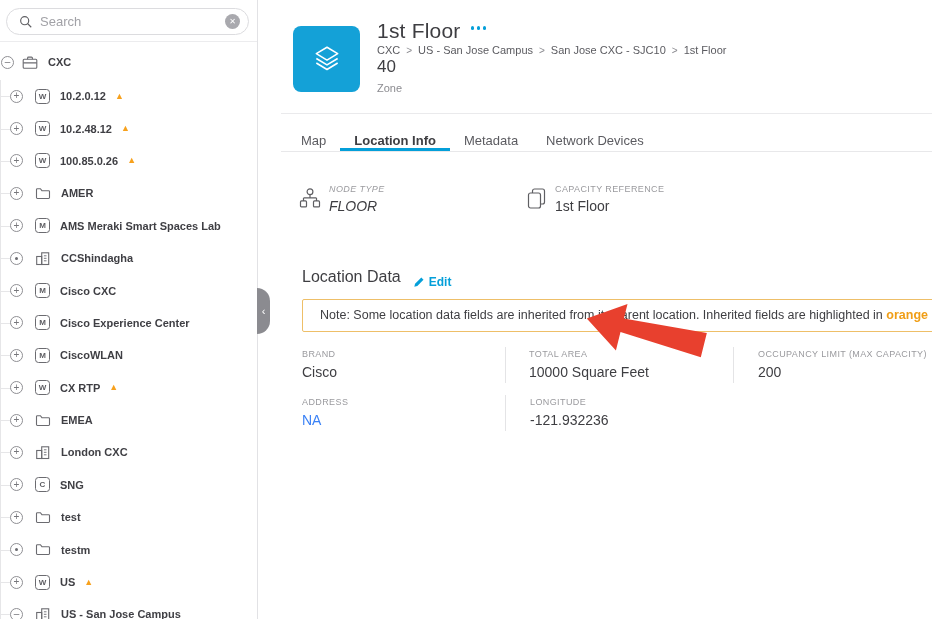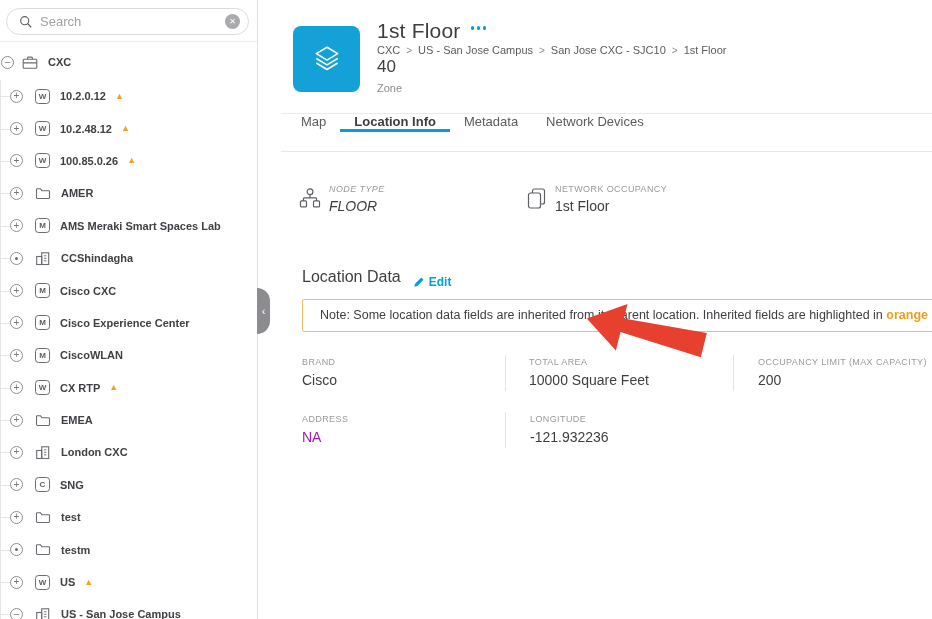--- a/index.html
+++ b/index.html
@@ -47,21 +47,21 @@
   .page-title{font-size:21px;font-weight:400;color:var(--text-dark);letter-spacing:.2px;}
   .dots{display:inline-flex;gap:2.5px;margin-left:10px;margin-top:-6px;cursor:pointer;}
   .dots i{width:3.5px;height:3.5px;border-radius:50%;background:var(--accent-blue);}
   .breadcrumb{position:absolute;left:377px;top:44px;font-size:11px;color:var(--text-gray);white-space:nowrap;}
   .breadcrumb .sep{color:#8b8b90;margin:0 6px;font-size:10px;}
   .breadcrumb .crumb{cursor:pointer;}
   .zcount{position:absolute;left:377px;top:57px;font-size:17px;color:var(--text-dark);}
   .zlabel{position:absolute;left:377px;top:82px;font-size:11px;color:#8b8b90;}
 
   .tabbar{position:absolute;left:281px;right:0;top:113px;height:38px;border-top:1px solid #eaeaec;
-    display:flex;align-items:flex-start;padding-left:6px;}
+    display:flex;align-items:flex-end;padding-left:6px;}
   .tabline{position:absolute;left:281px;right:0;top:151px;height:1px;background:var(--divider);}
   .tab{padding:0 14px;display:flex;align-items:center;font-size:13px;color:var(--text-gray);
     border-bottom:3px solid transparent;cursor:pointer;white-space:nowrap;}
   .tab.active{color:var(--text-dark);font-weight:700;border-bottom-color:var(--accent-blue);}
 
   .iblock{position:absolute;display:flex;align-items:flex-start;}
   .iblock.nt{left:299px;top:184px;font-style:italic;}
   .iblock.nr{left:526px;top:184px;}
   .iblock svg{margin-top:3px;margin-right:8px;flex:0 0 auto;}
   .ilabel{font-size:9px;letter-spacing:.4px;color:var(--text-light);margin-bottom:4px;}
@@ -69,28 +69,28 @@
 
   .ldhead{position:absolute;left:302px;top:265px;display:flex;align-items:center;}
   .ldtitle{font-size:16px;color:var(--text-dark);}
   .edit{display:flex;align-items:center;gap:4px;margin-left:12px;margin-top:10px;color:var(--accent-blue);
     font-size:12px;font-weight:700;cursor:pointer;}
   .note{position:absolute;left:302px;top:299px;width:700px;height:33px;border:1px solid var(--note-border);
     border-radius:2px;line-height:31px;padding-left:17px;font-size:12.5px;color:var(--text-dark);
     white-space:nowrap;overflow:hidden;background:#fff;}
   .note .hl{color:#f09e16;font-weight:700;}
 
-  .fgrid{position:absolute;left:302px;top:355px;width:628px;display:grid;
-    grid-template-columns:203px 228px 197px;row-gap:21px;}
+  .fgrid{position:absolute;left:302px;top:347px;width:628px;display:grid;
+    grid-template-columns:203px 228px 197px;row-gap:12px;}
   .fcell{padding:2px 0 3px;}
   .fcell.c1{border-left:1px solid #e4e4e6;padding-left:23px;}
   .fcell.c2{border-left:1px solid #e4e4e6;padding-left:24px;}
   .flabel{font-size:9px;letter-spacing:.4px;color:var(--text-light);margin-bottom:5px;white-space:nowrap;}
   .fvalue{font-size:14px;color:var(--text-dark);}
-  .fvalue.muted{color:#a21caf;}
+  .fvalue.muted{color:#3b82f6;}
 
   .arrow{position:absolute;left:583px;top:303px;transform:rotate(14deg);z-index:5;}
 </style>
 </head>
 <body>
 
 <div id="app">
 
   <aside class="sidebar">
     <div class="search-pill">
@@ -303,21 +303,21 @@
     </div>
 
     <div class="iblock nr">
       <svg width="21" height="23" viewBox="0 0 21 22">
         <g fill="none" stroke="#5f5f63" stroke-width="1.2">
           <rect x="6.5" y="1.5" width="12" height="15" rx="2"></rect>
           <rect x="2.5" y="5.5" width="12" height="15" rx="2" fill="#ffffff"></rect>
         </g>
       </svg>
       <div>
-        <div class="ilabel">NETWORK OCCUPANCY</div>
+        <div class="ilabel">CAPACITY REFERENCE</div>
         <div class="ival">1st Floor</div>
       </div>
     </div>
 
     <div class="ldhead">
       <span class="ldtitle">Location Data</span>
       <span class="edit">
         <svg width="12" height="12" viewBox="0 0 12 12">
           <path d="M1.3,10.8 L2.1,7.7 L8.3,1.5 L10.5,3.7 L4.3,9.9 Z" fill="#049fd9"></path>
         </svg>

